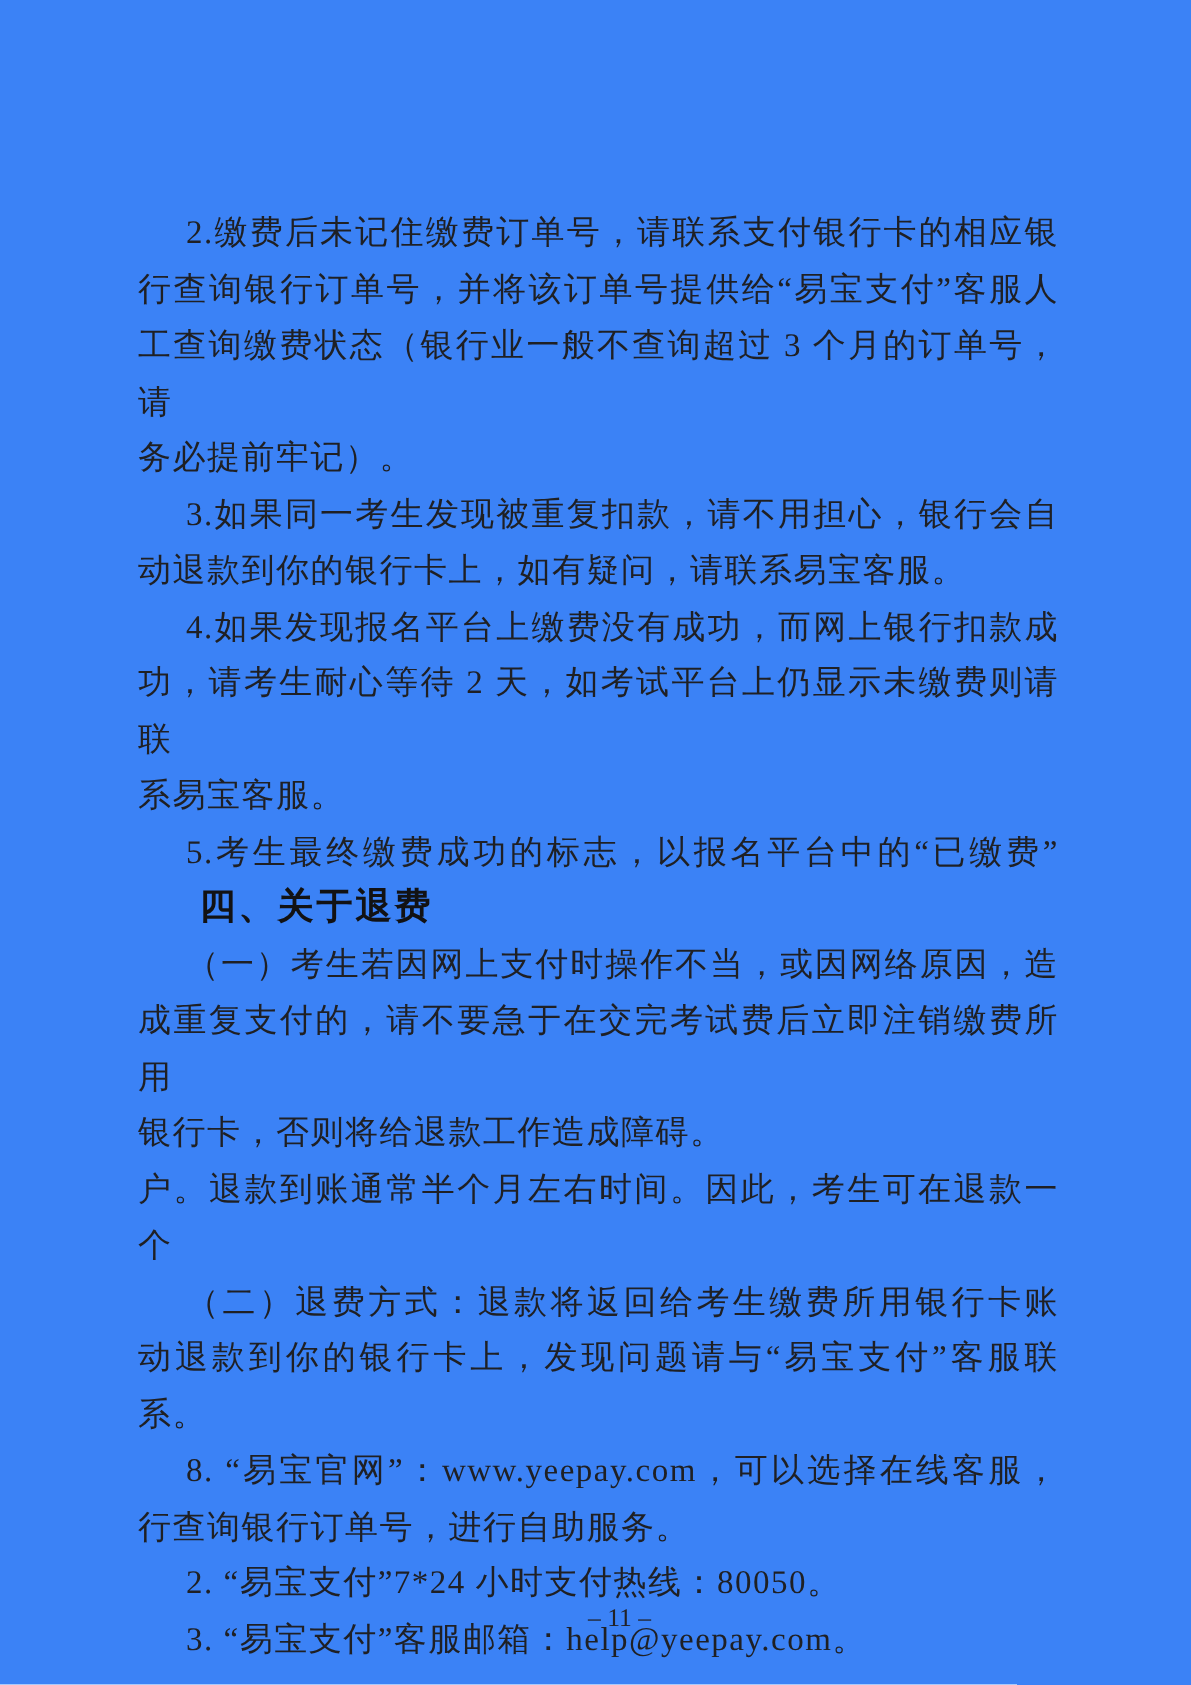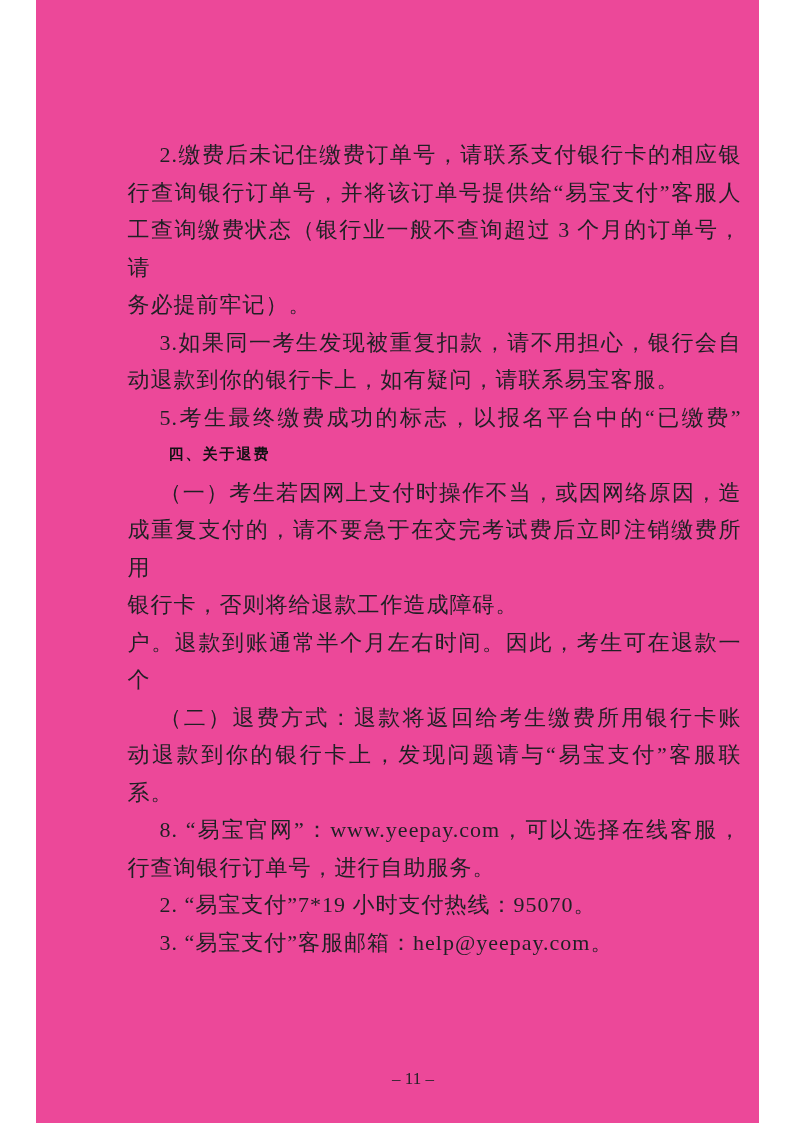--- a/index.html
+++ b/index.html
@@ -2,23 +2,23 @@
 <html lang="zh"><head>
 <meta charset="utf-8">
 <style>
   html, body {
     margin: 0;
     padding: 0;
     background: #ffffff;
   }
   .page {
     position: relative;
-    width: 723px;
+    width: 794px;
     height: 1123px;
-    background: #ec4899;
+    background: #3b82f6;
     overflow: hidden;
     margin: 0 auto;
   }
   .doc {
     position: absolute;
     left: 92px;
     top: 136px;
     width: 614px;
     color: #1f2024;
     font-family: "Liberation Serif", "DejaVu Serif", serif;
@@ -27,24 +27,24 @@
     letter-spacing: 1px;
   }
   .para { margin: 0; padding: 0; }
   .line { min-height: 37.5px; }
   .line.just {
     text-align: justify;
     text-align-last: justify;
   }
   .line.first { padding-left: 32px; }
   .para.heading .line {
-    font-family: Liberation Serif, serif;
+    font-family: Liberation Sans, sans-serif;
     font-weight: bold;
     color: #121214;
-    font-size: 15px;
+    font-size: 24px;
     padding-left: 41px;
     letter-spacing: 2px;
   }
   .pageno {
     position: absolute;
     top: 1037px;
     left: 16px;
     width: 100%;
     text-align: center;
     color: #222226;
@@ -63,20 +63,25 @@
         <div class="line first just">2.缴费后未记住缴费订单号，请联系支付银行卡的相应银</div>
         <div class="line just">行查询银行订单号，并将该订单号提供给“易宝支付”客服人</div>
         <div class="line just">工查询缴费状态（银行业一般不查询超过 3 个月的订单号，请</div>
         <div class="line">务必提前牢记）。</div>
       </div>
       <div class="para">
         <div class="line first just">3.如果同一考生发现被重复扣款，请不用担心，银行会自</div>
         <div class="line">动退款到你的银行卡上，如有疑问，请联系易宝客服。</div>
       </div>
       <div class="para">
+        <div class="line first just">4.如果发现报名平台上缴费没有成功，而网上银行扣款成</div>
+        <div class="line just">功，请考生耐心等待 2 天，如考试平台上仍显示未缴费则请联</div>
+        <div class="line">系易宝客服。</div>
+      </div>
+      <div class="para">
         <div class="line first just">5.考生最终缴费成功的标志，以报名平台中的“已缴费”</div>
       </div>
       <div class="para heading">
         <div class="line first">四、关于退费</div>
       </div>
       <div class="para">
         <div class="line first just">（一）考生若因网上支付时操作不当，或因网络原因，造</div>
         <div class="line just">成重复支付的，请不要急于在交完考试费后立即注销缴费所用</div>
         <div class="line">银行卡，否则将给退款工作造成障碍。</div>
       </div>
@@ -84,20 +89,20 @@
         <div class="line just">户。退款到账通常半个月左右时间。因此，考生可在退款一个</div>
         <div class="line first just">（二）退费方式：退款将返回给考生缴费所用银行卡账</div>
         <div class="line just">动退款到你的银行卡上，发现问题请与“易宝支付”客服联</div>
         <div class="line">系。</div>
       </div>
       <div class="para">
         <div class="line first just">8. “易宝官网”：www.yeepay.com，可以选择在线客服，</div>
         <div class="line">行查询银行订单号，进行自助服务。</div>
       </div>
       <div class="para">
-        <div class="line first">2. “易宝支付”7*19 小时支付热线：95070。</div>
+        <div class="line first">2. “易宝支付”7*24 小时支付热线：80050。</div>
       </div>
       <div class="para">
         <div class="line first">3. “易宝支付”客服邮箱：help@yeepay.com。</div>
       </div>
     </section>
   <footer class="pageno">– 11 –</footer>
 </main>
 
 </body></html>

